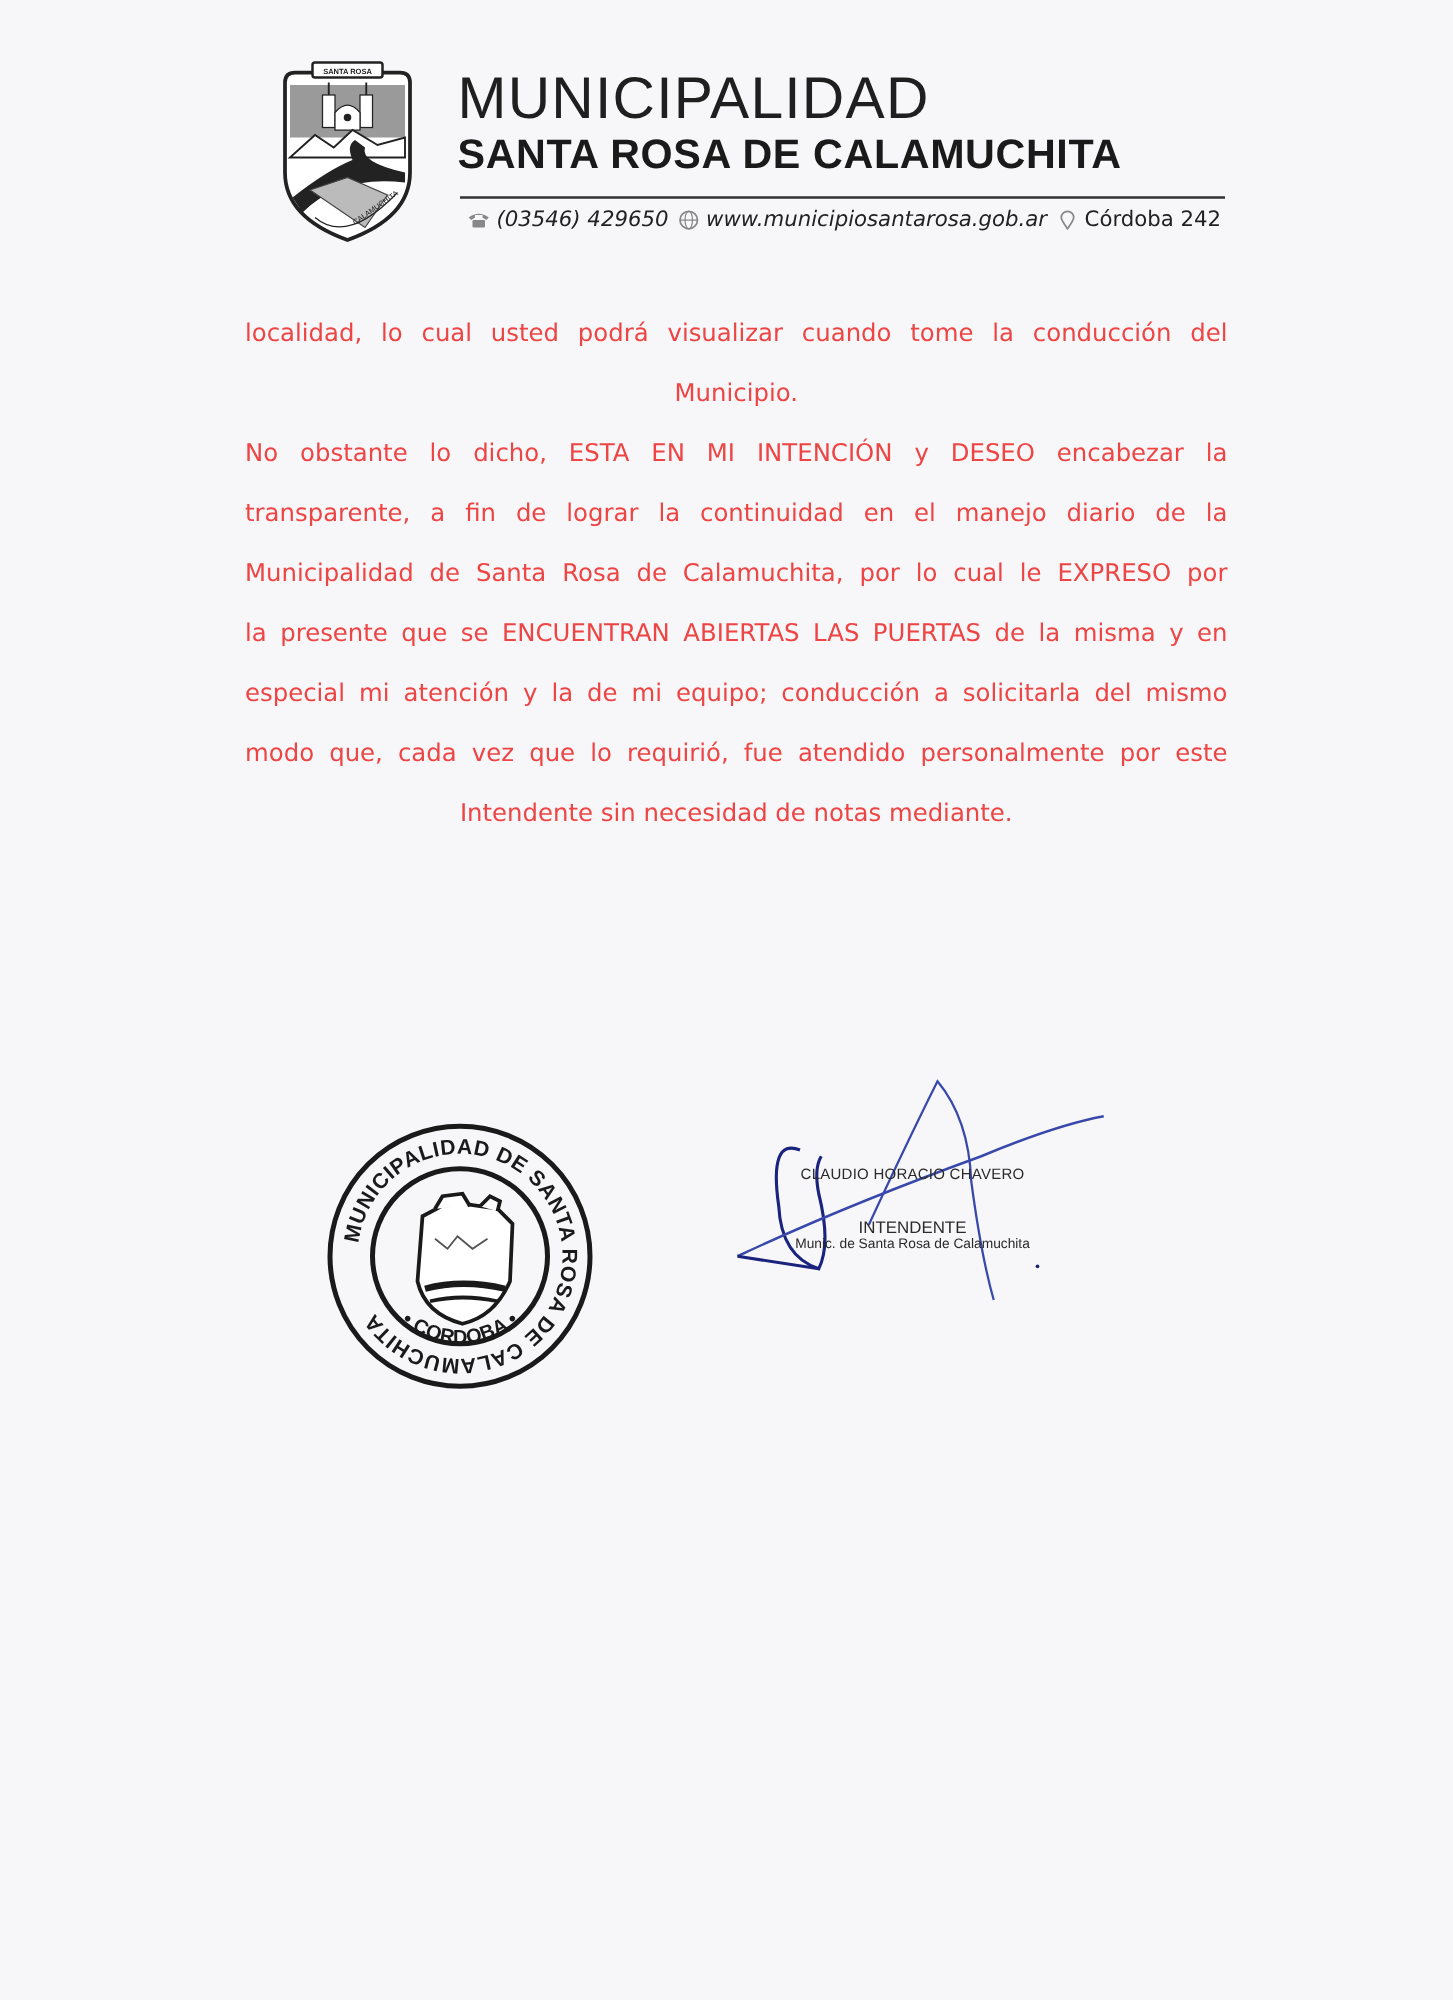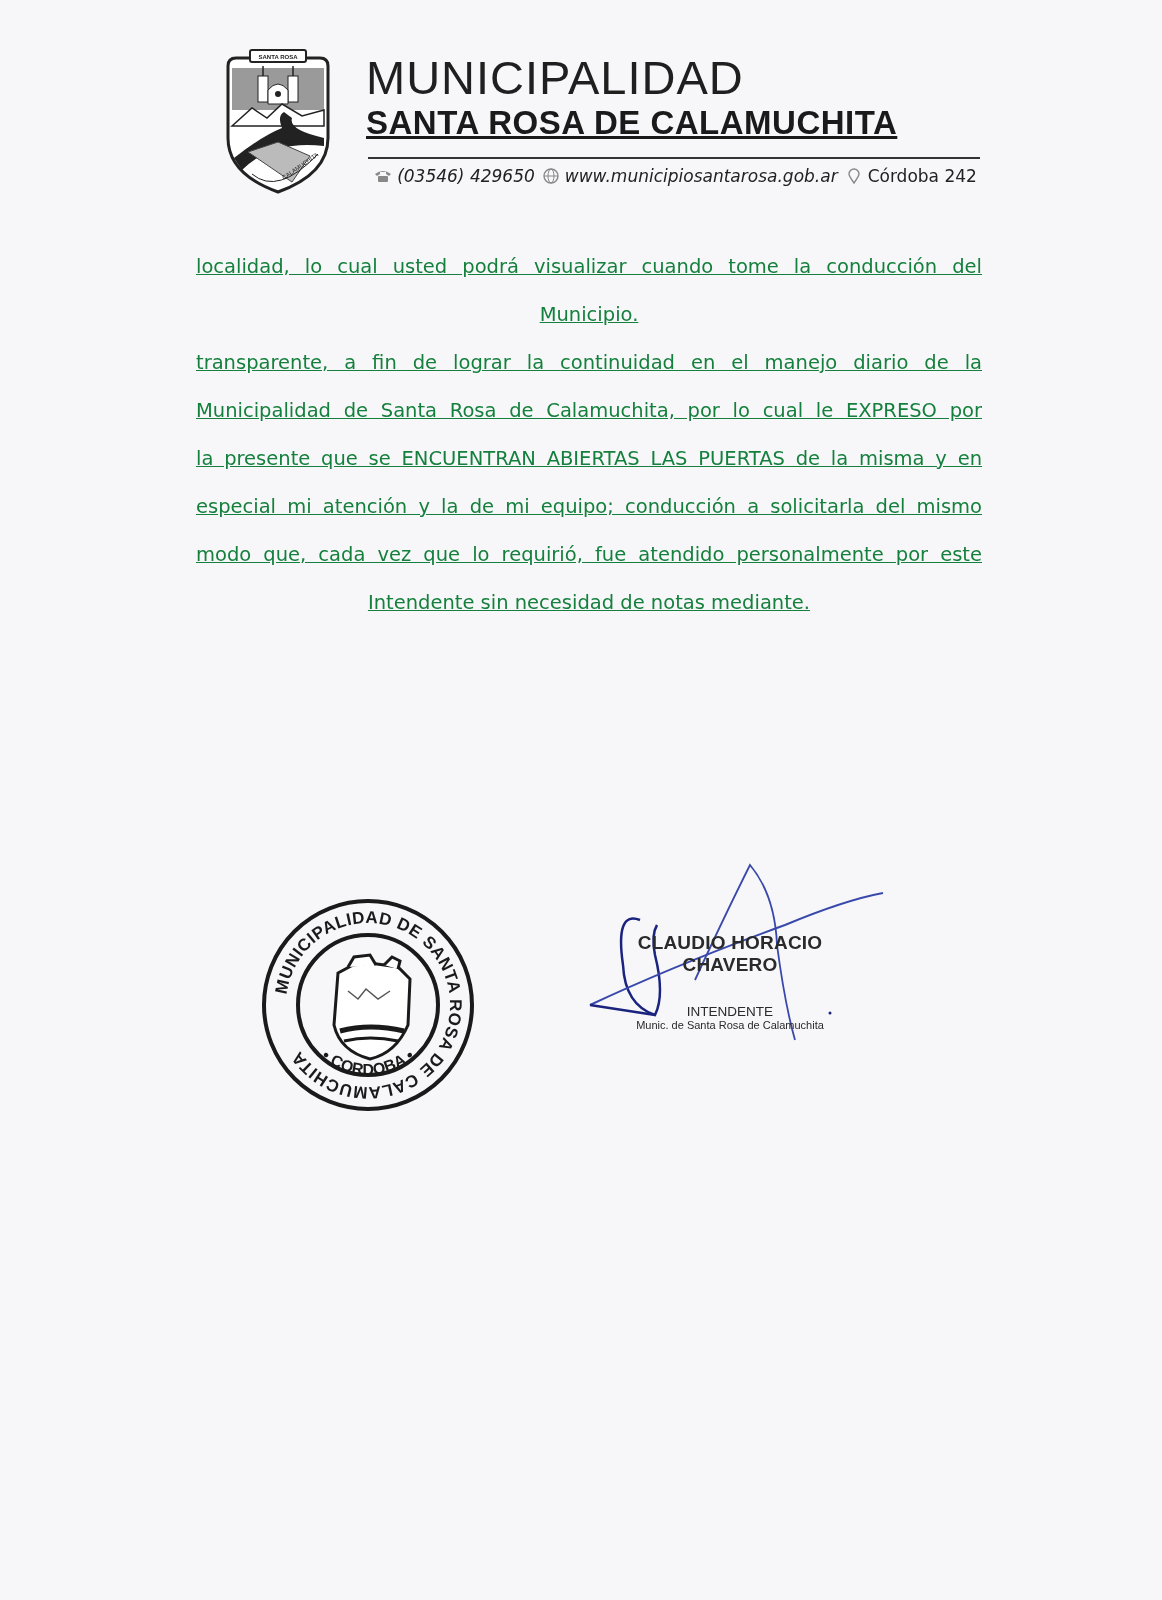--- a/index.html
+++ b/index.html
@@ -15,53 +15,52 @@
   .crest { position:absolute; left:222px; top:46px; width:112px; height:150px; }
   .h-title1 {
     position:absolute; left:366px; top:56px;
     font-size:47px; letter-spacing:1px; color:#1f1f1f; font-weight:normal;
     line-height:44px;
   }
   .h-title2 {
     position:absolute; left:366px; top:104px;
     font-size:33px; font-weight:bold; color:#1a1a1a; letter-spacing:0.5px;
     line-height:38px;
-    text-decoration:underline;
   }
   .h-rule { position:absolute; left:368px; top:157px; width:612px; height:2px; background:#333; }
   .h-contact {
     position:absolute; left:368px; top:166px; width:620px;
     font-family:"DejaVu Sans", sans-serif; font-size:17px; color:#222;
     display:flex; align-items:center; white-space:nowrap;justify-content:center;
   }
   .h-contact .ico { display:inline-flex; width:20px; height:18px; margin-right:4px; align-items:center; justify-content:center; }
   .h-contact .seg { margin-right:6px; font-style:italic; }
 
   
   .body-text {
     position:absolute; left:196px; top:246px; width:786px;
-    font-family:"DejaVu Sans", sans-serif; font-size:19.5px; color:#15803d;text-decoration:underline;
+    font-family:"DejaVu Sans", sans-serif; font-size:19.5px; color:#ef4444;
   }
   .line {
     height:48px; line-height:42px; white-space:nowrap; overflow:visible;
   }
   .just { text-align:justify; text-align-last:justify; }
   .left { text-align:center; }
   .closing { position:absolute; left:196px; top:776px; font-family:"DejaVu Sans", sans-serif; font-size:19.5px; white-space:nowrap; }
 
   
   .stamp { position:absolute; left:258px; top:895px; width:220px; height:220px; }
 
   
   .sig { position:absolute; left:585px; top:855px; width:300px; height:200px; }
   .sig-stamp {
     position:absolute; left:620px; top:932px; width:220px;
     font-family:"Liberation Sans", sans-serif; color:#2a2a2a; text-align:center;
   }
-  .sig-name { font-size:19px; letter-spacing:0.2px;font-weight:bold; }
+  .sig-name { font-size:12px; letter-spacing:0.2px; }
   .sig-role { font-size:13.5px;margin-top:28px; }
   .sig-org { font-size:11px; }
 </style>
 </head>
 <body>
 
 <div class="page">
 
   <svg class="crest" viewBox="0 0 112 150">
     <path d="M6 20 Q6 12 14 12 L98 12 Q106 12 106 20 L106 92 Q106 128 56 146 Q6 128 6 92 Z" fill="#fff" stroke="#222" stroke-width="3"></path>
@@ -105,20 +104,21 @@
       <svg width="12" height="16" viewBox="0 0 12 16">
           <path d="M6 15 Q1 8 1 6 A5 5 0 0 1 11 6 Q11 8 6 15 Z" fill="none" stroke="#888" stroke-width="1.4"></path>
         </svg>
     </span>
     <span class="seg" style="font-style:normal">Córdoba 242</span>
   </div>
 
   <div class="body-text">
     <div class="line just">localidad, lo cual usted podrá visualizar cuando tome la conducción del</div>
     <div class="line left">Municipio.</div>
+    <div class="line just">No obstante lo dicho, ESTA EN MI INTENCIÓN y DESEO encabezar la</div>
     <div class="line just">transparente, a fin de lograr la continuidad en el manejo diario de la</div>
     <div class="line just">Municipalidad de Santa Rosa de Calamuchita, por lo cual le EXPRESO por</div>
     <div class="line just">la presente que se ENCUENTRAN ABIERTAS LAS PUERTAS de la misma y en</div>
     <div class="line just">especial mi atención  y la de mi equipo; conducción a solicitarla del mismo</div>
     <div class="line just">modo que, cada vez que lo requirió, fue atendido personalmente por este</div>
     <div class="line left">Intendente sin necesidad de notas mediante.</div>
   </div>
 
 
   <svg class="stamp" viewBox="0 0 220 220">

